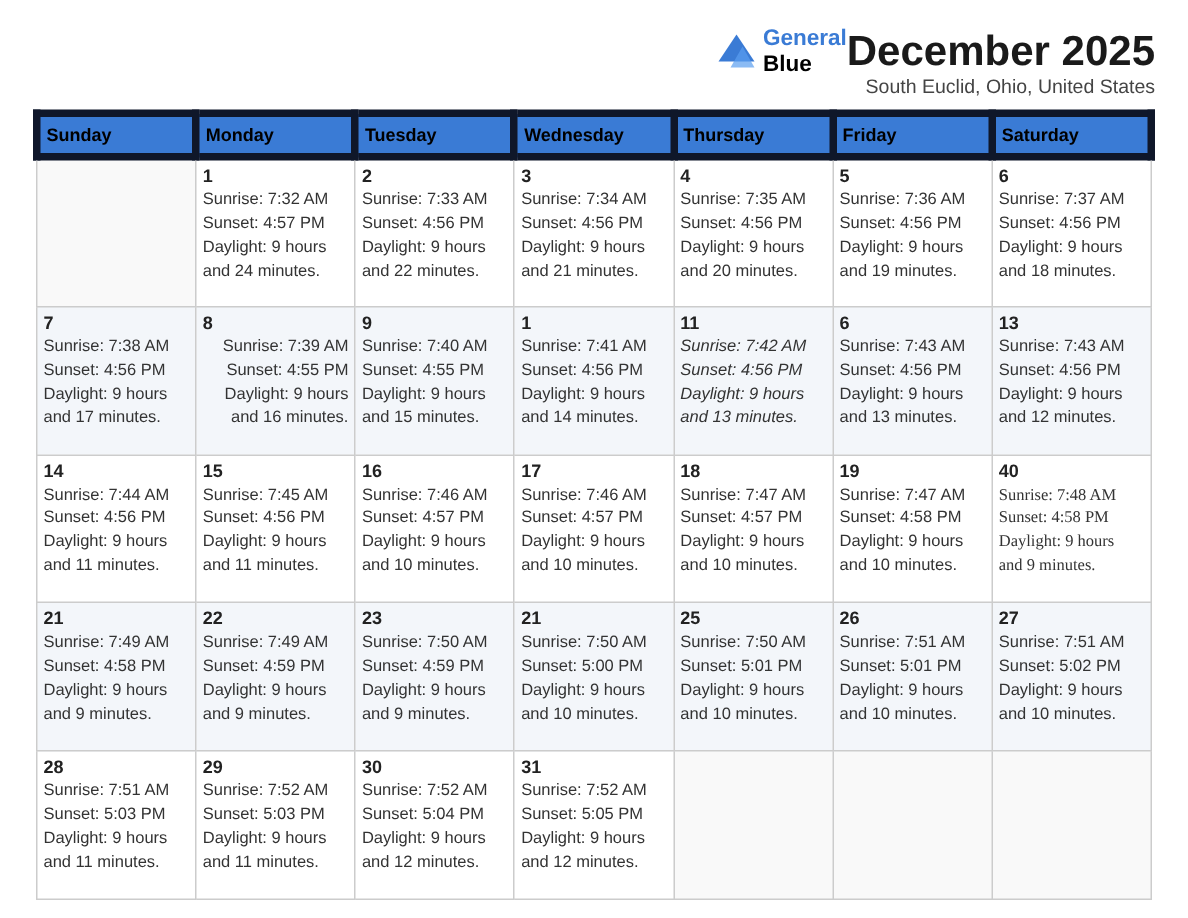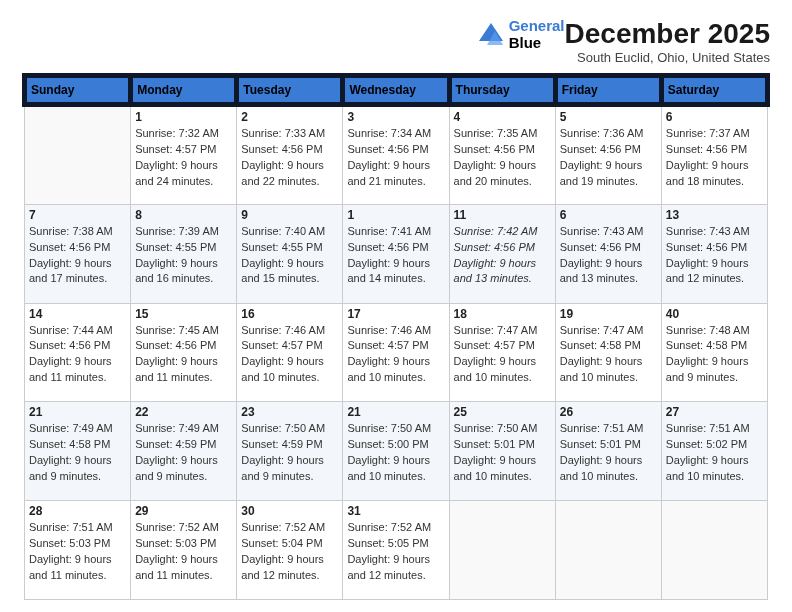--- a/index.html
+++ b/index.html
@@ -178,21 +178,21 @@
         <tr class="row-alt">
           <td>
             <span class="day-num">7</span>
             <div class="cell-text" style="white-space: pre-line;">Sunrise: 7:38 AM
 Sunset: 4:56 PM
 Daylight: 9 hours
 and 17 minutes.</div>
           </td>
           <td>
             <span class="day-num">8</span>
-            <div class="cell-text" style="white-space: pre-line;">Sunrise: 7:39 AM
+            <div class="cell-text" style="white-space: pre-line; text-align: right;">Sunrise: 7:39 AM
 Sunset: 4:55 PM
 Daylight: 9 hours
 and 16 minutes.</div>
           </td>
           <td>
             <span class="day-num">9</span>
             <div class="cell-text" style="white-space: pre-line;">Sunrise: 7:40 AM
 Sunset: 4:55 PM
 Daylight: 9 hours
 and 15 minutes.</div>
@@ -264,21 +264,21 @@
           </td>
           <td>
             <span class="day-num">19</span>
             <div class="cell-text" style="white-space: pre-line;">Sunrise: 7:47 AM
 Sunset: 4:58 PM
 Daylight: 9 hours
 and 10 minutes.</div>
           </td>
           <td>
             <span class="day-num">40</span>
-            <div class="cell-text" style="white-space: pre-line;">Sunrise: 7:48 AM
+            <div class="cell-text" style="white-space: pre-line; font-family: Liberation Serif, serif;">Sunrise: 7:48 AM
 Sunset: 4:58 PM
 Daylight: 9 hours
 and 9 minutes.</div>
           </td>
         </tr>
         <tr class="row-alt">
           <td>
             <span class="day-num">21</span>
             <div class="cell-text" style="white-space: pre-line;">Sunrise: 7:49 AM
 Sunset: 4:58 PM

